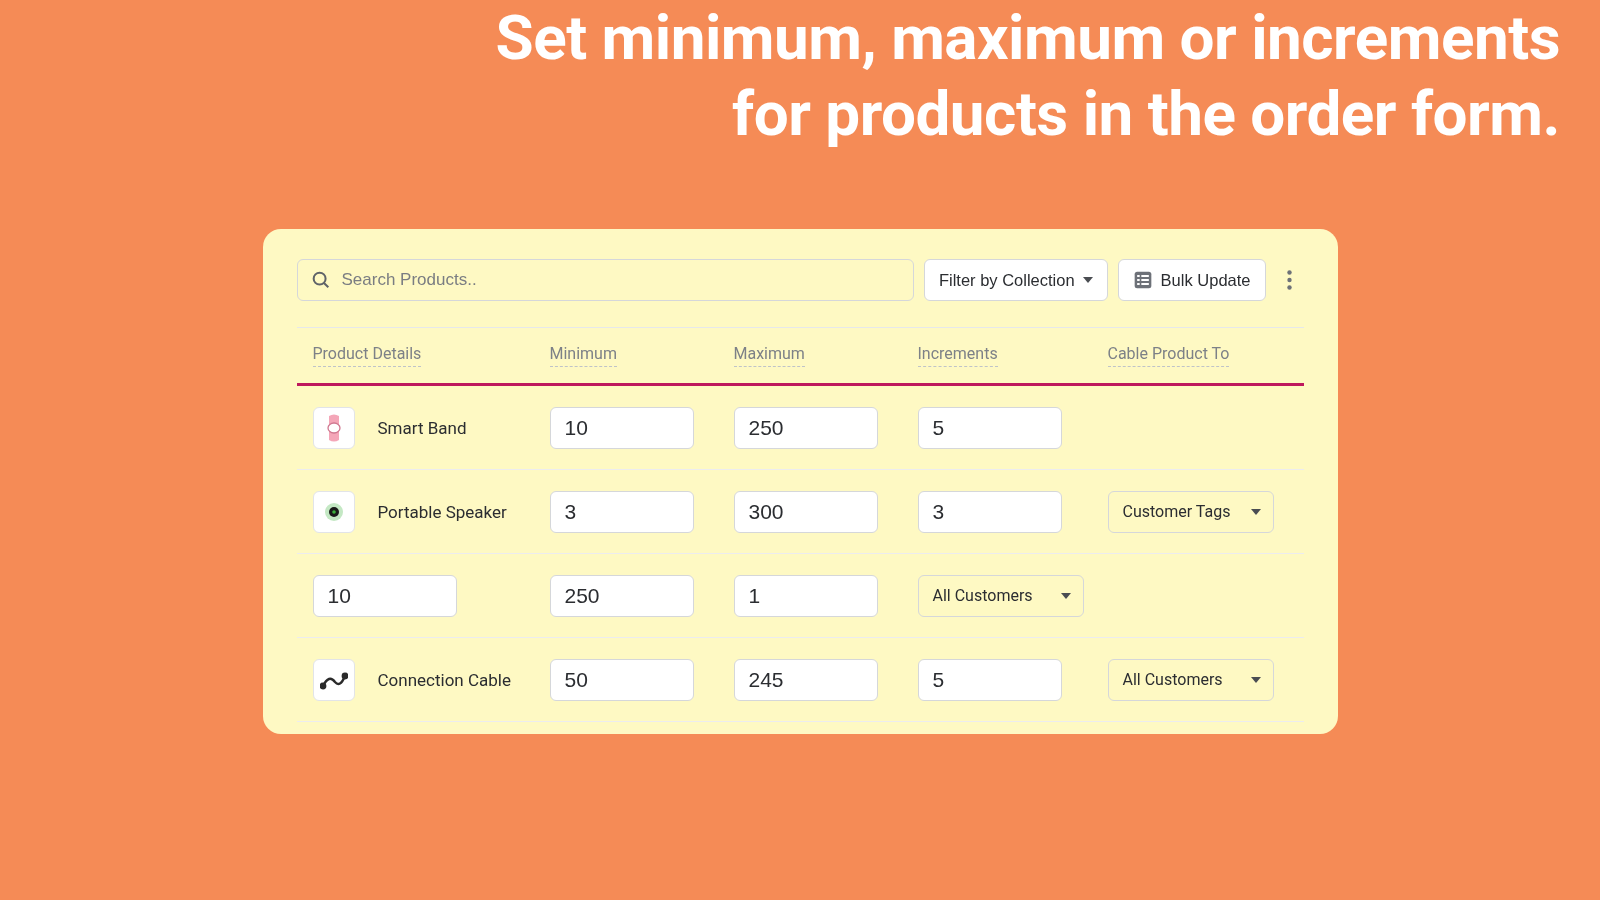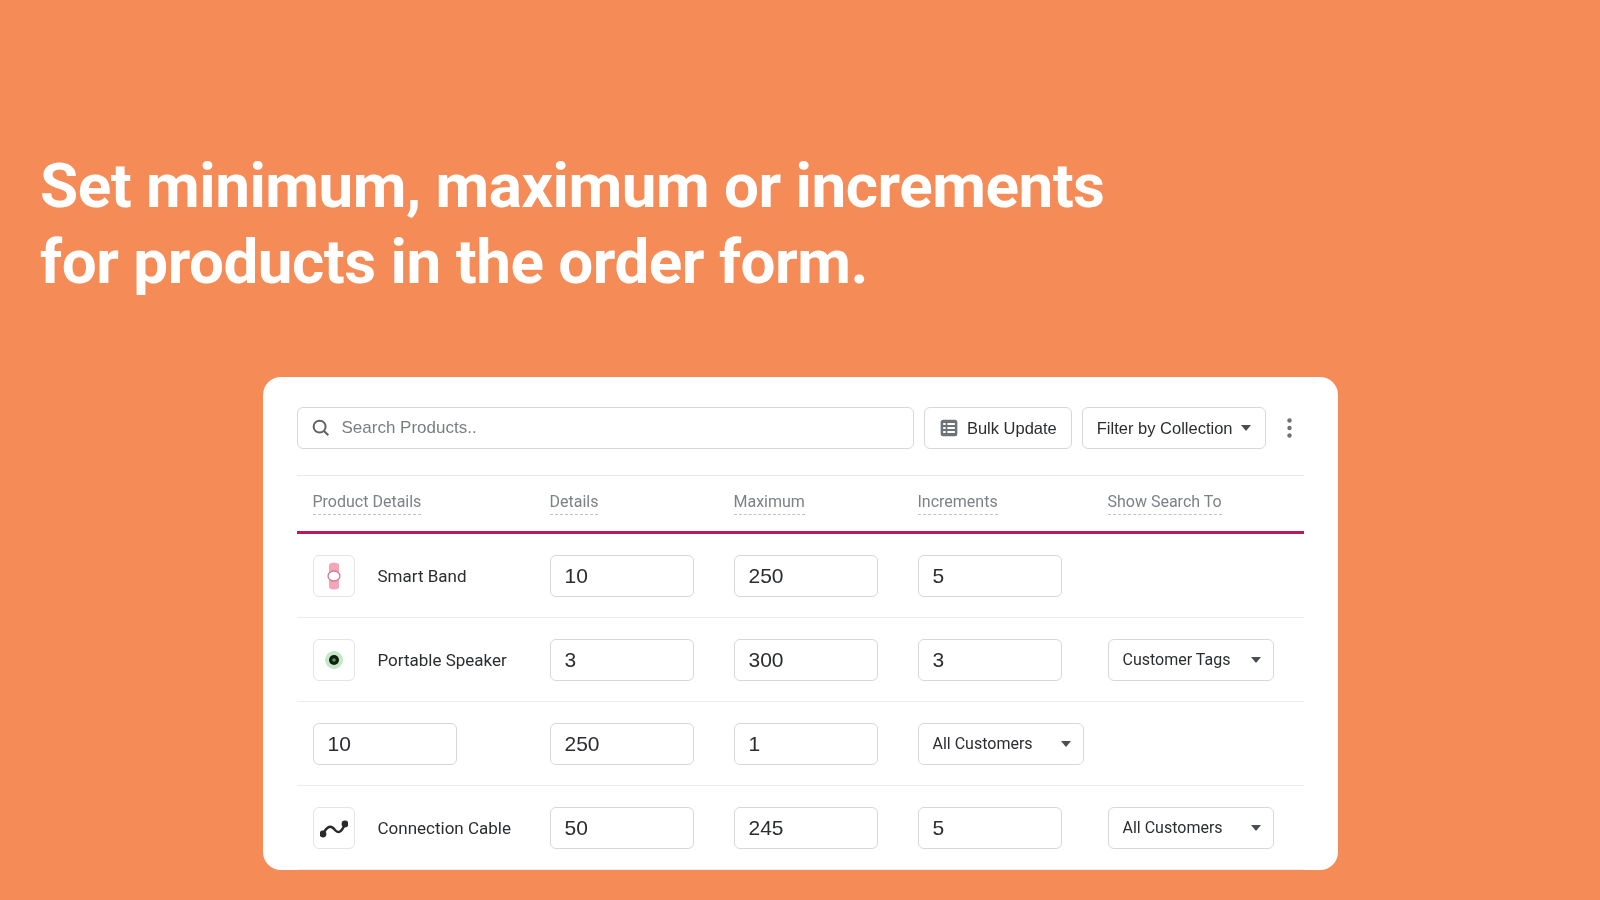--- a/index.html
+++ b/index.html
@@ -6,34 +6,33 @@
 body {
   font-family: -apple-system, BlinkMacSystemFont, "Segoe UI", Roboto, Helvetica, Arial, sans-serif;
   background: #f58b56;
   width: 1600px;
   height: 900px;
   overflow: hidden;
   position: relative;
 }
 .headline {
   color: #ffffff;
-  text-align: left;
+  text-align: right;
   font-weight: 700;
   font-size: 62px;
   line-height: 1.22;
   letter-spacing: -0.5px;
-  margin-top: 148px;
   padding: 0 40px;
 }
 .card {
-  background: #ffffff;
+  background: #fef9c3;
   border-radius: 18px;
   width: 1075px;
   margin: 78px auto 0;
-  padding: 30px 34px 0;
+  padding: 30px 34px 12px;
 }
 .toolbar {
   display: flex;
   align-items: center;
   gap: 10px;
 }
 .search-wrap {
   flex: 1;
   display: flex;
   align-items: center;
@@ -160,52 +159,52 @@
 
 <div class="card">
   <div class="toolbar">
     <div class="search-wrap">
       <svg width="22" height="22" viewBox="0 0 24 24" fill="none" stroke="#5f6368" stroke-width="2.2">
           <circle cx="10.5" cy="10.5" r="6.5"></circle>
           <line x1="20" y1="20" x2="15.2" y2="15.2"></line>
         </svg>
       <input class="search-input" placeholder="Search Products.." style="">
     </div>
+    <button class="btn">
+      <span>Filter by Collection</span>
+      <span class="caret-down"></span>
+    </button>
     <button class="btn">
       <svg width="20" height="20" viewBox="0 0 24 24">
           <rect x="2" y="2" width="20" height="20" rx="3" fill="#6d7178"></rect>
           <rect x="5" y="6" width="3" height="2.4" fill="#fff"></rect>
           <rect x="10" y="6" width="9" height="2.4" fill="#fff"></rect>
           <rect x="5" y="10.8" width="3" height="2.4" fill="#fff"></rect>
           <rect x="10" y="10.8" width="9" height="2.4" fill="#fff"></rect>
           <rect x="5" y="15.6" width="3" height="2.4" fill="#fff"></rect>
           <rect x="10" y="15.6" width="9" height="2.4" fill="#fff"></rect>
         </svg>
       <span>Bulk Update</span>
     </button>
-    <button class="btn">
-      <span>Filter by Collection</span>
-      <span class="caret-down"></span>
-    </button>
     <div class="kebab">
       <svg width="5" height="20" viewBox="0 0 5 20">
           <circle cx="2.5" cy="2.5" r="2.2" fill="#6d7178"></circle>
           <circle cx="2.5" cy="10" r="2.2" fill="#6d7178"></circle>
           <circle cx="2.5" cy="17.5" r="2.2" fill="#6d7178"></circle>
         </svg>
     </div>
   </div>
 
   <div class="table">
     <div class="thead">
       <div class="th">Product Details</div>
-      <div class="th">Details</div>
+      <div class="th">Minimum</div>
       <div class="th">Maximum</div>
       <div class="th">Increments</div>
-      <div class="th">Show Search To</div>
+      <div class="th">Cable Product To</div>
     </div>
 
     <div class="trow">
       <div class="pcell">
         <div class="thumb">
           <svg width="22" height="28" viewBox="0 0 22 28">
               <path d="M6 2 Q11 -1 16 2 L16 10 Q11 14 6 10 Z" fill="#f4a6b8"></path>
               <path d="M6 18 Q11 14 16 18 L16 26 Q11 29 6 26 Z" fill="#f4a6b8"></path>
               <ellipse cx="11" cy="14" rx="6" ry="5" fill="#fff" stroke="#d07890" stroke-width="1.3"></ellipse>
             </svg>

